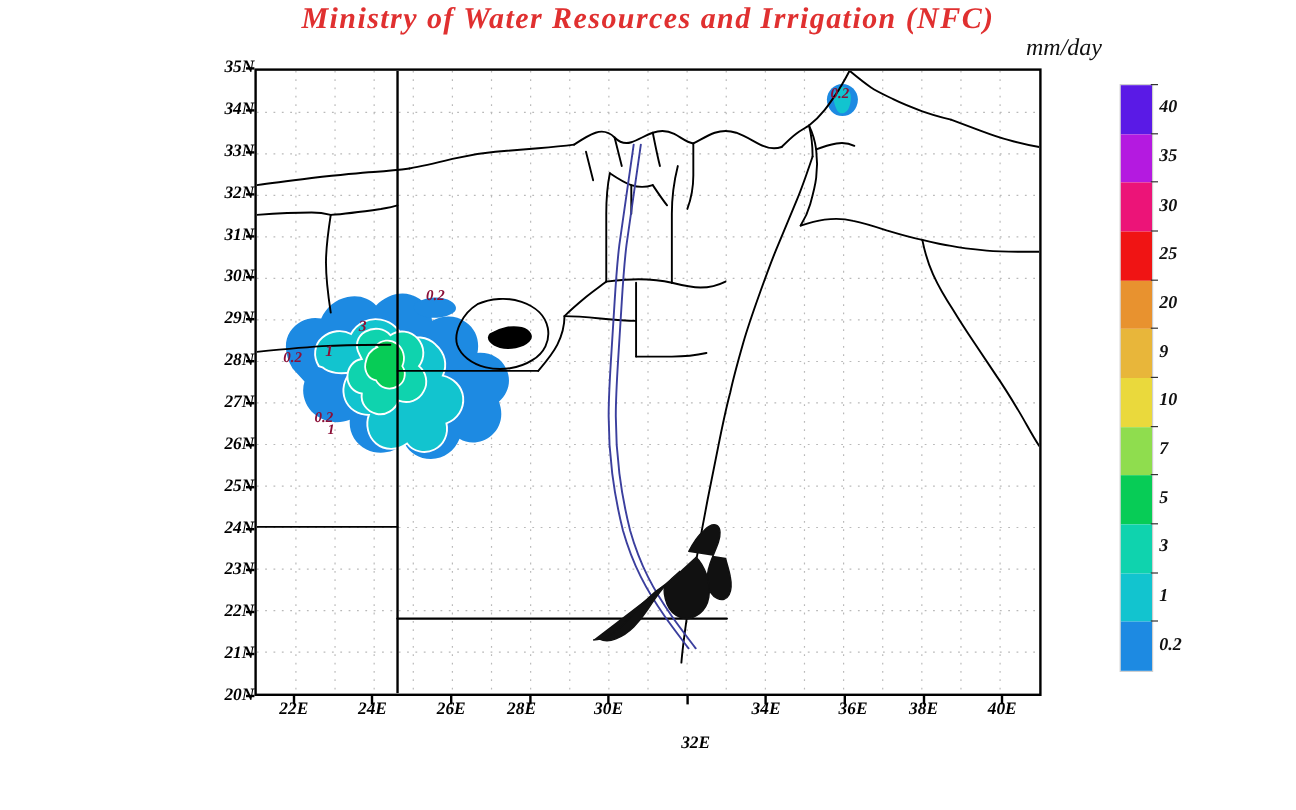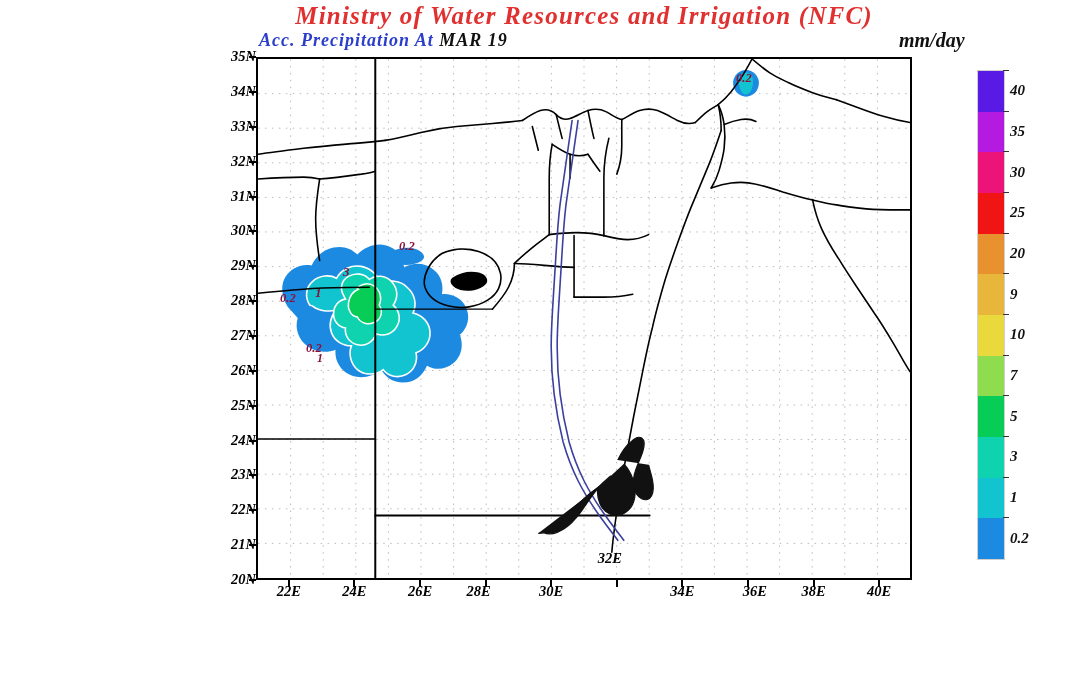--- a/index.html
+++ b/index.html
@@ -1,36 +1,36 @@
 <!DOCTYPE html>
 <html><head>
 <meta charset="utf-8">
 <style>
   html,body{margin:0;padding:0;}
   body{
     width:1080px;height:675px;background:#ffffff;
     font-family:"Liberation Serif",serif;overflow:hidden;position:relative;
   }
-  #page{position:absolute;inset:0;margin-left:44px;}
+  #page{position:absolute;inset:0;}
 
   
   .title-main{
     position:absolute;left:0;top:2px;width:1080px;text-align:center;
     font-family:"Liberation Serif",serif;font-style:italic;font-weight:bold;
     font-size:25px;color:#e03030;letter-spacing:1.2px;white-space:nowrap;
   }
   .title-sub{
     position:absolute;left:215px;top:30px;
     font-family:"Liberation Serif",serif;font-style:italic;font-weight:bold;
     font-size:18px;color:#2a3ecb;letter-spacing:1px;white-space:nowrap;
   }
   .title-sub .datepart{color:#111111;}
   .units{
     position:absolute;left:855px;top:29px;
-    font-family:"Liberation Serif",serif;font-style:italic;font-weight:bold;
+    font-family:"Liberation Serif",serif;font-style:italic;font-weight:normal;
     font-size:20px;color:#111111;white-space:nowrap;
   }
 
   
   #mapframe{
     position:absolute;left:212px;top:57px;width:656px;height:523px;
     border:2px solid #000;box-sizing:border-box;background:#fff;
   }
   #mapclip{position:absolute;inset:0;overflow:hidden;}
   #mapsvg{position:absolute;left:0;top:0;width:100%;height:100%;}
@@ -69,21 +69,20 @@
     font-family:"Liberation Serif",serif;font-style:italic;font-weight:bold;
     color:#8b1038;white-space:nowrap;
   }
 </style>
 </head>
 <body>
 
 <div id="page">
 
   <div class="title-main">Ministry of Water Resources and Irrigation (NFC)</div>
-  <div class="title-sub"><span>Acc. Precipitation  At </span><span class="datepart">MAR 19</span></div>
   <div class="units">mm/day</div>
 
   <div id="mapframe">
     <div id="mapclip">
       <svg id="mapsvg" viewBox="0 0 656 523" preserveAspectRatio="none">
         <defs>
           <clipPath id="frameclip">
               <rect x="0" y="0" width="656" height="523"></rect>
             </clipPath>
         </defs>
@@ -312,21 +311,21 @@
       <div class="lon-label" style="left:225.8px;top:583px;width:38px;text-align:center;">22E</div>
       <div class="tick-v" style="left:243.8px;top:580px;"></div>
       <div class="lon-label" style="left:291.4px;top:583px;width:38px;text-align:center;">24E</div>
       <div class="tick-v" style="left:309.4px;top:580px;"></div>
       <div class="lon-label" style="left:357.0px;top:583px;width:38px;text-align:center;">26E</div>
       <div class="tick-v" style="left:375.0px;top:580px;"></div>
       <div class="lon-label" style="left:422.6px;top:583px;width:38px;text-align:left;">28E</div>
       <div class="tick-v" style="left:440.6px;top:580px;"></div>
       <div class="lon-label" style="left:488.2px;top:583px;width:38px;text-align:center;">30E</div>
       <div class="tick-v" style="left:506.2px;top:580px;"></div>
-      <div class="lon-label" style="left:553.8px;top:550px;width:38px;text-align:left;">32E</div>
+      <div class="lon-label" style="left:553.8px;top:611px;width:38px;text-align:right;">32E</div>
       <div class="tick-v" style="left:571.8px;top:580px;"></div>
       <div class="lon-label" style="left:619.4px;top:583px;width:38px;text-align:center;">34E</div>
       <div class="tick-v" style="left:637.4px;top:580px;"></div>
       <div class="lon-label" style="left:685.0px;top:583px;width:38px;text-align:right;">36E</div>
       <div class="tick-v" style="left:703.0px;top:580px;"></div>
       <div class="lon-label" style="left:750.6px;top:583px;width:38px;text-align:center;">38E</div>
       <div class="tick-v" style="left:768.6px;top:580px;"></div>
       <div class="lon-label" style="left:816.2px;top:583px;width:38px;text-align:center;">40E</div>
       <div class="tick-v" style="left:834.2px;top:580px;"></div>
     </div>

